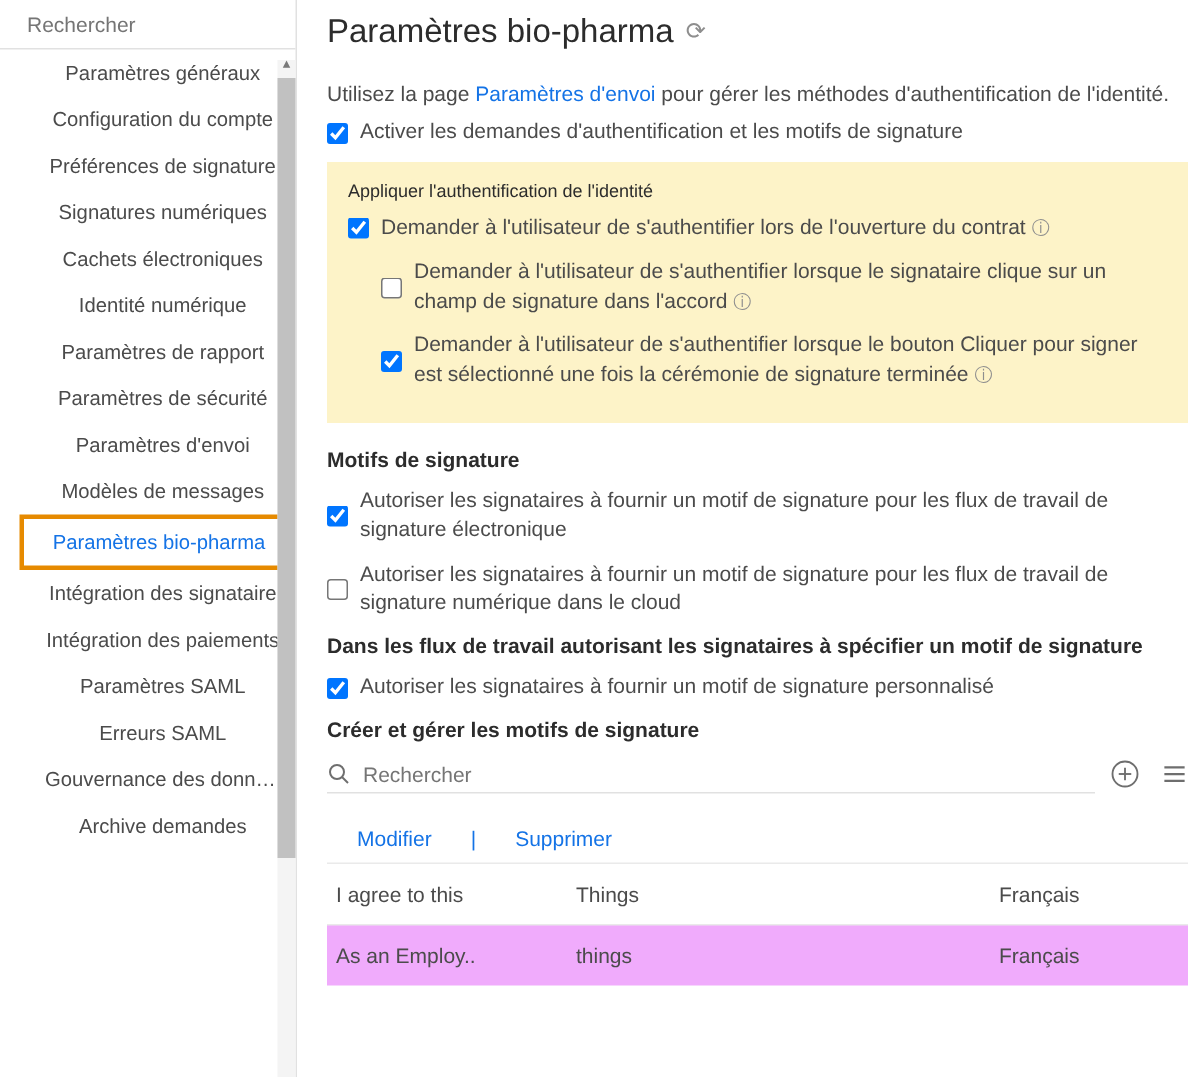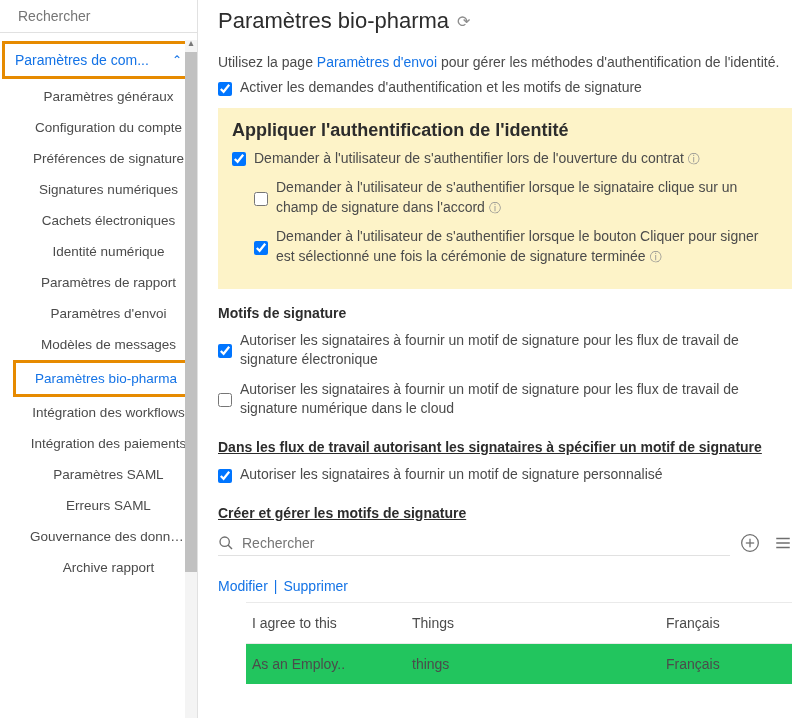--- a/index.html
+++ b/index.html
@@ -22,77 +22,74 @@
 .main { flex: 1; padding: 8px 8px 16px 20px; overflow-y: auto; }
 .page-title { font-size: 22px; font-weight: 300; color: #2c2c2c; margin-bottom: 20px; display: flex; align-items: center; gap: 8px; }
 .refresh-icon { color: #8e8e8e; font-size: 16px; cursor: pointer; }
 .intro-text { font-size: 14px; color: #4b4b4b; margin-bottom: 8px; }
 .intro-text a { color: #1473e6; text-decoration: none; }
 .checkbox-line { display: flex; align-items: center; gap: 8px; margin-bottom: 10px; }
 .checkbox-line label { font-size: 14px; color: #4b4b4b; line-height: 1.4; }
 .cb { width: 14px; height: 14px; margin-top: 2px; flex-shrink: 0; }
 
 .yellow-panel { background: #fdf3c8; padding: 12px 14px; margin: 10px 0 16px 0; }
-.yellow-panel .panel-title { font-weight: 700; font-size: 18px; color: #2c2c2c; margin-bottom: 8px; }
+.yellow-panel .panel-title { font-weight: 400; font-size: 12px; color: #2c2c2c; margin-bottom: 8px; }
 .yellow-panel .sub { padding-left: 22px; }
 .info-icon { color: #8e8e8e; font-size: 12px; margin-left: 4px; cursor: pointer; display: inline-block; }
 
 .section-title { font-weight: 600; font-size: 14px; color: #2c2c2c; margin: 8px 0 10px 0; }
-.sub-title { font-weight: 600; font-size: 14px; color: #2c2c2c; margin: 20px 0 10px 0; text-decoration: underline; }
+.sub-title { font-weight: 600; font-size: 14px; color: #2c2c2c; margin: 0 0 10px 0; }
 
 .table-search { display: flex; align-items: center; gap: 10px; margin: 10px 0 14px 0; }
 .table-search-box { display: flex; align-items: center; flex: 1; border-bottom: 1px solid #e1e1e1; padding: 4px 0; }
 .table-search-input { border: none; outline: none; font-size: 14px; flex: 1; color: #6e6e6e; }
 .table-actions { display: flex; align-items: center; gap: 14px; margin-left: auto; }
 .plus-icon, .menu-icon { color: #6e6e6e; cursor: pointer; }
 
 .table-header-actions { color: #1473e6; font-size: 14px; padding: 8px 0; display: flex; gap: 6px; }
-.table-header-actions span { cursor: pointer; }
+.table-header-actions span { cursor: pointer; margin-left: 20px; }
 .divider { color: #1473e6; }
 
-.table-row { display: flex; padding: 12px 6px; border-top: 1px solid #eaeaea; font-size: 14px; color: #4b4b4b; margin-left: 28px; }
-.table-row.even { background: #22c55e; }
+.table-row { display: flex; padding: 12px 6px; border-top: 1px solid #eaeaea; font-size: 14px; color: #4b4b4b; }
+.table-row.even { background: #f0abfc; }
 .col1 { width: 160px; }
 .col2 { flex: 1; }
 .col3 { width: 120px; }
 </style>
 </head>
 <body>
 
 <div class="container">
 
   <div class="sidebar">
     <div class="search-box">
       <svg class="search-icon" viewBox="0 0 24 24" fill="none" stroke="currentColor" stroke-width="2">
           <circle cx="10" cy="10" r="7"></circle>
           <line x1="21" y1="21" x2="15" y2="15"></line>
         </svg>
       <input class="search-input" placeholder="Rechercher" style="">
     </div>
-    <div class="nav-header">
-      <span class="nav-header-text">Paramètres de com...</span>
-      <span class="chevron">⌃</span>
-    </div>
     <div class="nav-list" id="nav-list">
         <div class="nav-item">Paramètres généraux</div>
         <div class="nav-item">Configuration du compte</div>
         <div class="nav-item">Préférences de signature</div>
         <div class="nav-item">Signatures numériques</div>
         <div class="nav-item">Cachets électroniques</div>
         <div class="nav-item">Identité numérique</div>
         <div class="nav-item">Paramètres de rapport</div>
+        <div class="nav-item">Paramètres de sécurité</div>
         <div class="nav-item">Paramètres d'envoi</div>
         <div class="nav-item">Modèles de messages</div>
         <div class="nav-item active">Paramètres bio-pharma</div>
-        <div class="nav-item">Intégration des workflows</div>
+        <div class="nav-item">Intégration des signataire</div>
         <div class="nav-item">Intégration des paiements</div>
         <div class="nav-item">Paramètres SAML</div>
         <div class="nav-item">Erreurs SAML</div>
         <div class="nav-item">Gouvernance des donné...</div>
-        <div class="nav-item">Archive rapport</div>
+        <div class="nav-item">Archive demandes</div>
       </div>
     <div class="scrollbar-track">
       <div class="scrollbar-arrow">▴</div>
       <div class="scrollbar-thumb"></div>
     </div>
   </div>
 
   <div class="main">
     <div class="page-title">
       <span>Paramètres bio-pharma</span>

